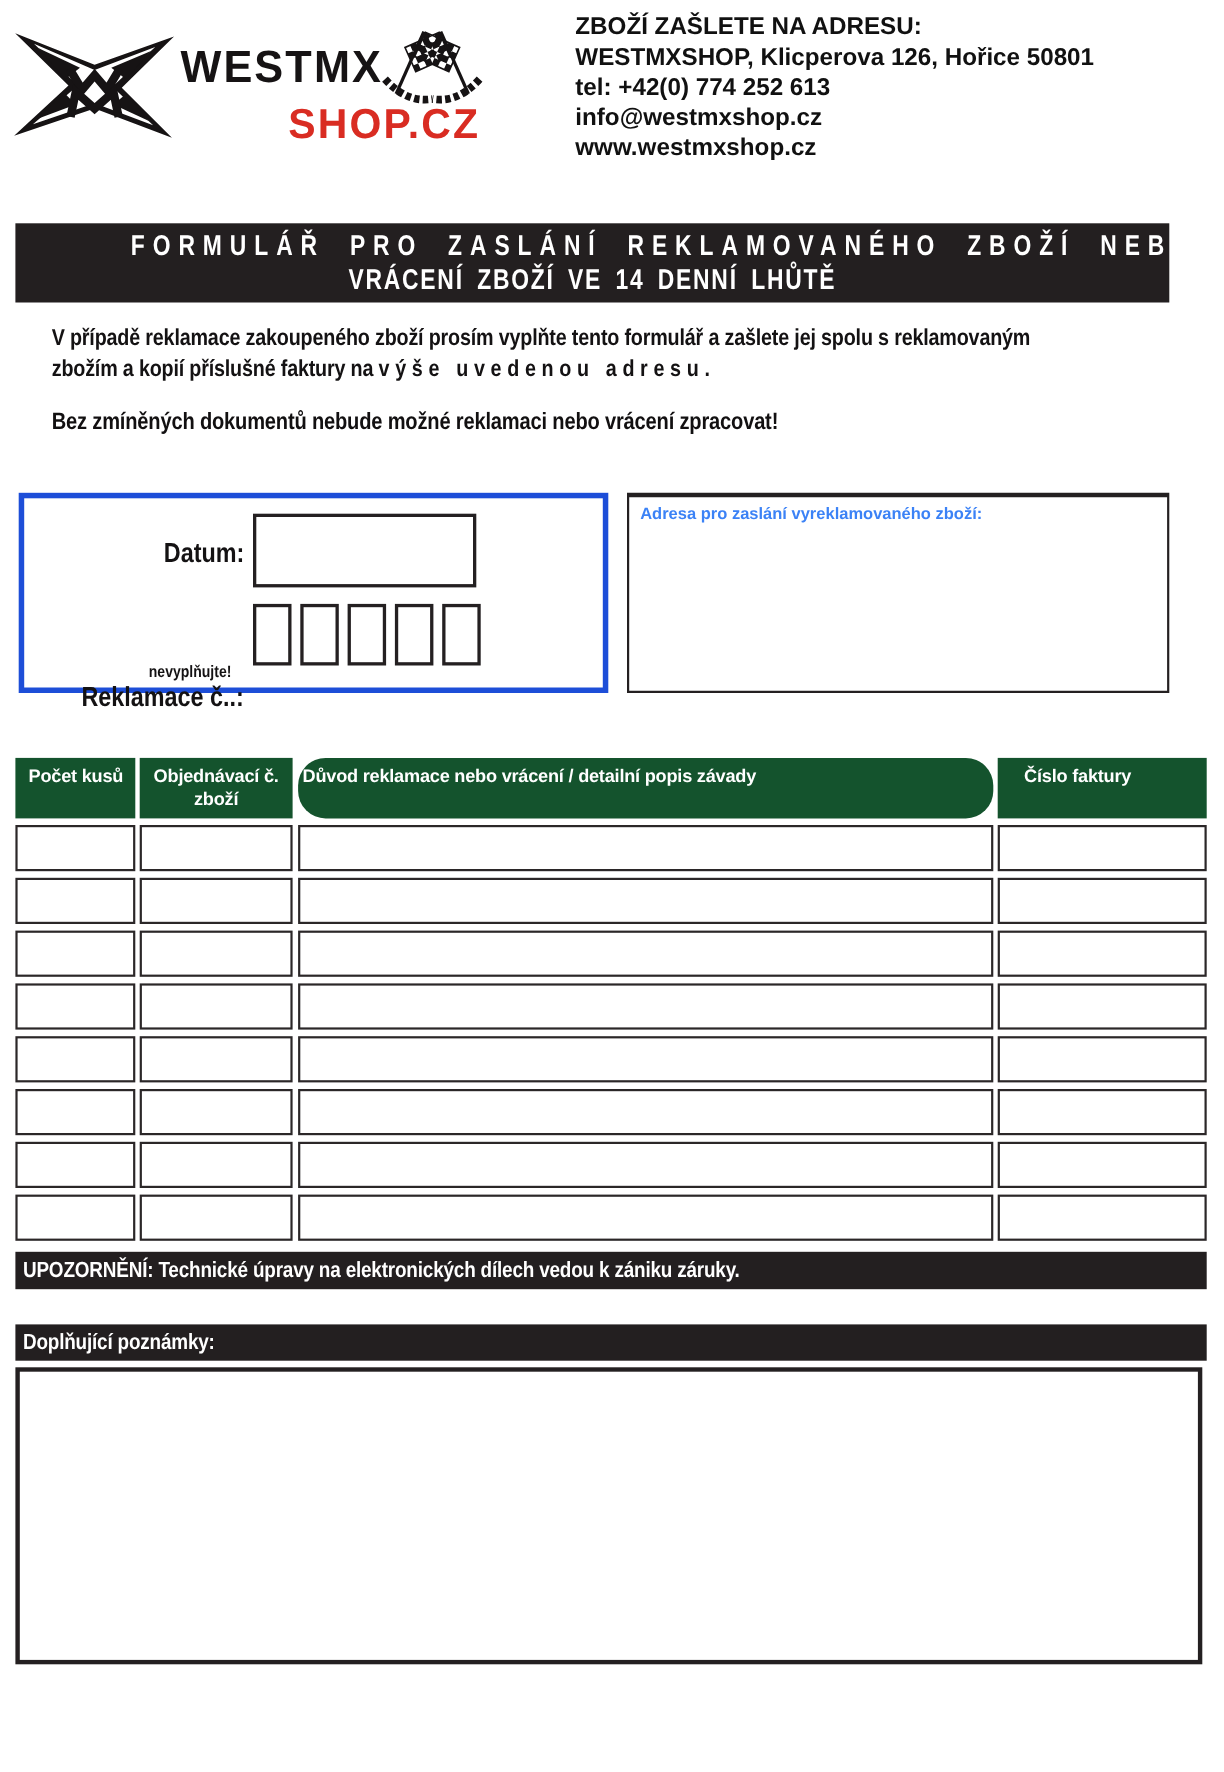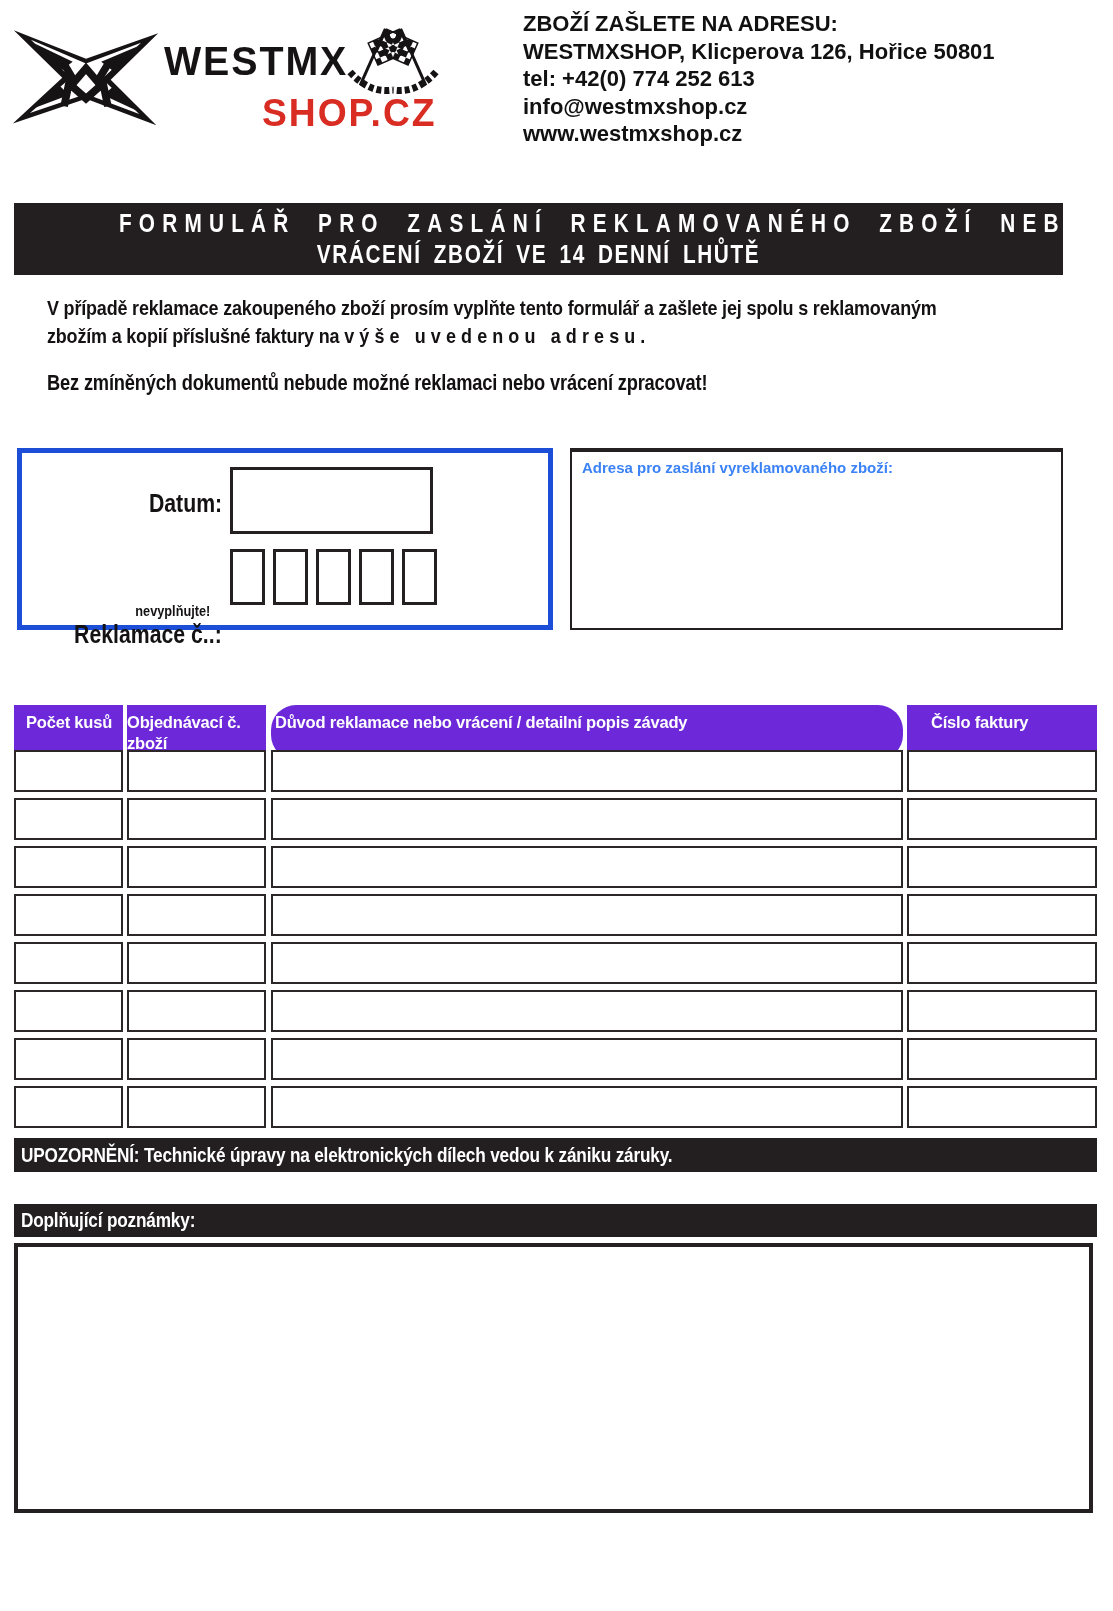--- a/index.html
+++ b/index.html
@@ -46,28 +46,28 @@
   .date-input  { position:absolute; left:208px; top:14px; width:203px; height:67px;
                  border:3px solid #242021; background:#fff; }
   .claim-cells { position:absolute; left:208px; top:96px; width:215px; height:56px; }
   .claim-cell  { position:absolute; top:0; width:35px; height:56px; border:3px solid #242021; background:#fff; }
   
   .address-box { position:absolute; left:570px; top:448px; width:493px; height:182px;
                  border:2px solid #242021; border-top-width:4px; background:#fff; }
   .address-label { padding:7px 10px; font-size:15px; font-weight:bold; color:#3b82f6; }
   
   .items-table { position:absolute; left:14px; top:689px; width:1083px; height:440px; }
-  .th { position:absolute; top:16px; height:55px; background:#6d28d9; color:#fff;
+  .th { position:absolute; top:0; height:55px; background:#14532d; color:#fff;
         font-weight:bold; font-size:16.5px; line-height:21px; letter-spacing:-.2px; padding-top:7px; }
   .c0 { left:0;     width:109px; }
   .c1 { left:113px; width:139px; }
   .c2 { left:257px; width:632px; }
   .c3 { left:893px; width:190px; }
   .th.c0 { padding-left:12px; }
-  .th.c1 { }
+  .th.c1 { text-align:center; }
   .th.c2 { padding-left:4px;border-radius:25px; }
   .th.c3 { padding-left:24px; }
   .tbody { position:absolute; left:0; top:61px; width:1083px; }
   .trow  { position:absolute; left:0; height:42px; width:1083px; }
   .tcell { position:absolute; top:0; height:42px; border:2px solid #2b2728; background:#fff;
            font-size:15px; padding:2px 4px; }
   
   .bar { position:absolute; left:14px; width:1083px; background:#231f20; color:#fff;
          display:flex; align-items:center; }
   .bar > span { display:inline-block; font-weight:bold; font-size:20px; white-space:nowrap;

